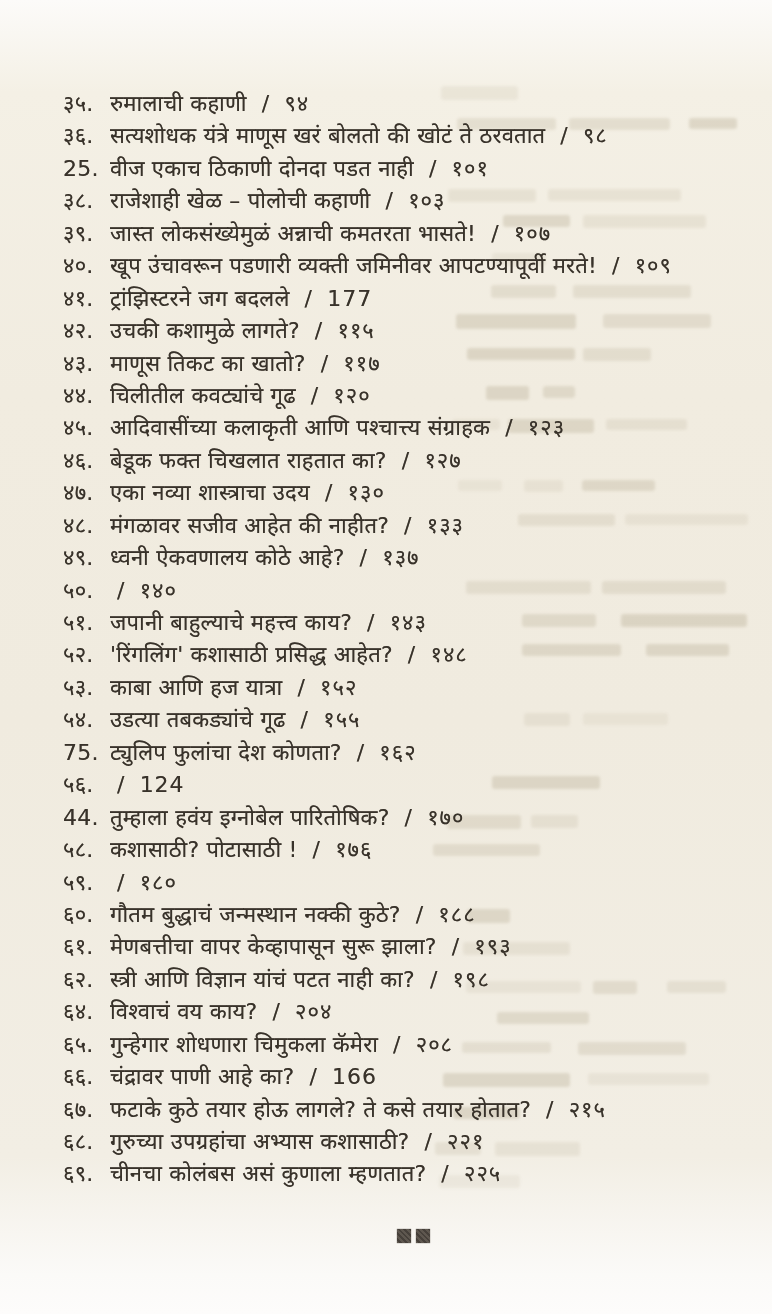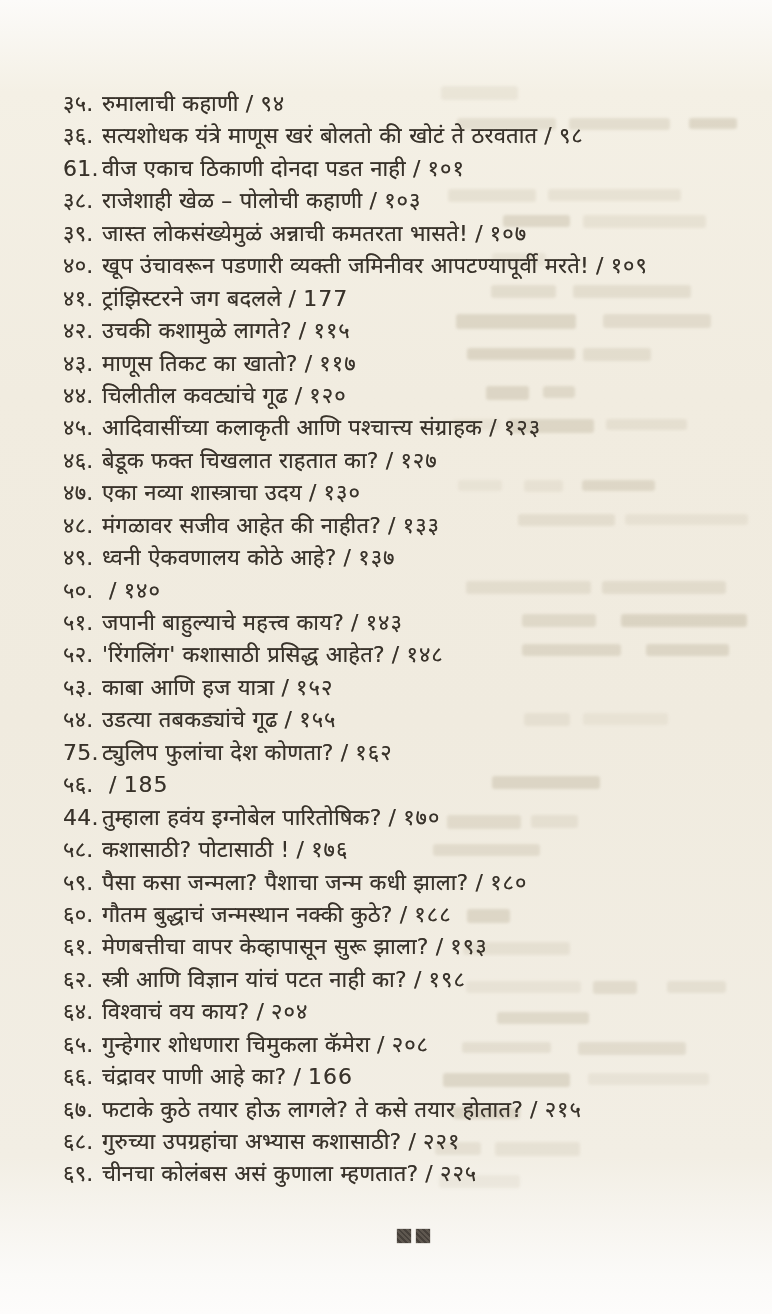--- a/index.html
+++ b/index.html
@@ -35,20 +35,21 @@
   #toc li{
     display:flex;
     align-items:baseline;
     height:32.45px;
     line-height:32.45px;
     font-size:22px;
     letter-spacing:.2px;
     color:#38322a;
     white-space:nowrap;
     text-shadow:0 0 .4px rgba(56,50,42,.55);
+    gap:8px;
   }
   .no{flex:0 0 39px;}
   .title{flex:0 0 auto;}
   .sep{margin:0 7px;}
   .pg{letter-spacing:1px;text-align:center;}
   
   #end-marks{
     position:absolute;
     left:397px;top:1229px;
     display:flex;gap:5px;
@@ -126,21 +127,21 @@
       <span class="sep">/</span>
       <span class="pg">९४</span>
     </li>
       <li>
       <span class="no">३६.</span>
       <span class="title">सत्यशोधक यंत्रे माणूस खरं बोलतो की खोटं ते ठरवतात</span>
       <span class="sep">/</span>
       <span class="pg">९८</span>
     </li>
       <li>
-      <span class="no">61.</span>
+      <span class="no">25.</span>
       <span class="title">वीज एकाच ठिकाणी दोनदा पडत नाही</span>
       <span class="sep">/</span>
       <span class="pg">१०१</span>
     </li>
       <li>
       <span class="no">३८.</span>
       <span class="title">राजेशाही खेळ – पोलोची कहाणी</span>
       <span class="sep">/</span>
       <span class="pg">१०३</span>
     </li>
@@ -241,37 +242,36 @@
     </li>
       <li>
       <span class="no">75.</span>
       <span class="title">ट्युलिप फुलांचा देश कोणता?</span>
       <span class="sep">/</span>
       <span class="pg">१६२</span>
     </li>
       <li>
       <span class="no">५६.</span>
       <span class="sep">/</span>
-      <span class="pg">185</span>
+      <span class="pg">124</span>
     </li>
       <li>
       <span class="no">44.</span>
       <span class="title">तुम्हाला हवंय इग्नोबेल पारितोषिक?</span>
       <span class="sep">/</span>
       <span class="pg">१७०</span>
     </li>
       <li>
       <span class="no">५८.</span>
       <span class="title">कशासाठी? पोटासाठी !</span>
       <span class="sep">/</span>
       <span class="pg">१७६</span>
     </li>
       <li>
       <span class="no">५९.</span>
-      <span class="title">पैसा कसा जन्मला? पैशाचा जन्म कधी झाला?</span>
       <span class="sep">/</span>
       <span class="pg">१८०</span>
     </li>
       <li>
       <span class="no">६०.</span>
       <span class="title">गौतम बुद्धाचं जन्मस्थान नक्की कुठे?</span>
       <span class="sep">/</span>
       <span class="pg">१८८</span>
     </li>
       <li>

